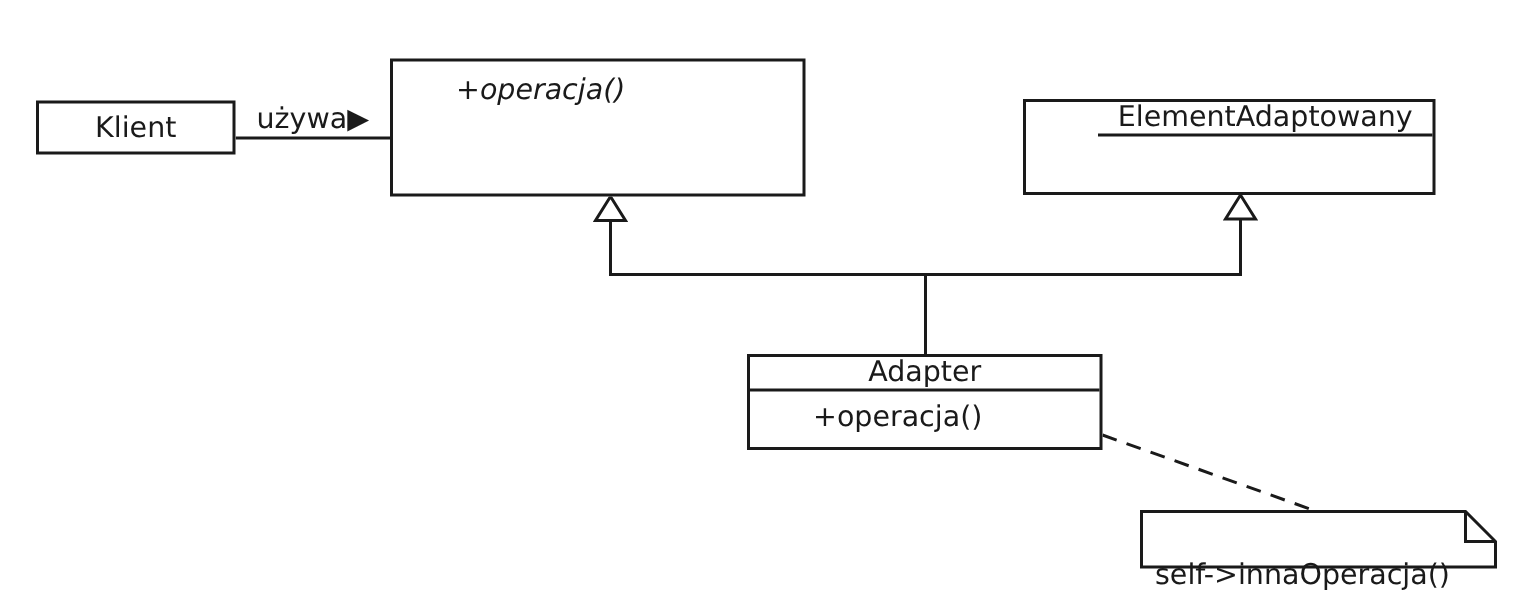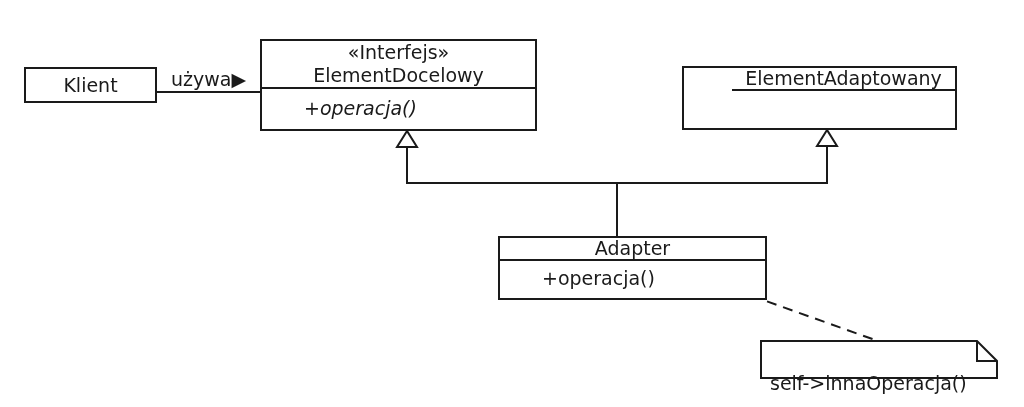--- a/index.html
+++ b/index.html
@@ -104,34 +104,30 @@
     <path class="ln" d="M977 341 L977 361 L997 361"></path>
   </svg>
 
   <div class="uml-class" style="left:24px; top:67px; width:133px; height:36px;">
     <div class="single-name">Klient</div>
   </div>
 
   <div class="label-uses">używa▶</div>
 
   <div class="uml-class" style="left:260px; top:39px; width:277px; height:92px;">
-    <div class="hdr" style="height:48px;">
-      <div>«Interfejs»</div>
-      <div>ElementDocelowy</div>
-    </div>
     <div class="attrs italic" style="height:38px;">+operacja()</div>
   </div>
 
   <div class="uml-class" style="left:682px; top:66px; width:275px; height:64px;">
     <div class="hdr" style="height:23px;margin-left:48px;">
       <div>ElementAdaptowany</div>
     </div>
   </div>
 
-  <div class="uml-class" style="left:498px; top:236px; width:269px; height:64px;">
+  <div class="uml-class" style="left:498px; top:236px; width:237px; height:64px;">
     <div class="hdr" style="height:23px;">
       <div>Adapter</div>
     </div>
     <div class="attrs" style="height:35px;">+operacja()</div>
   </div>
 
   <div class="note-text">self-&gt;innaOperacja()</div>
 
 </div>
 

